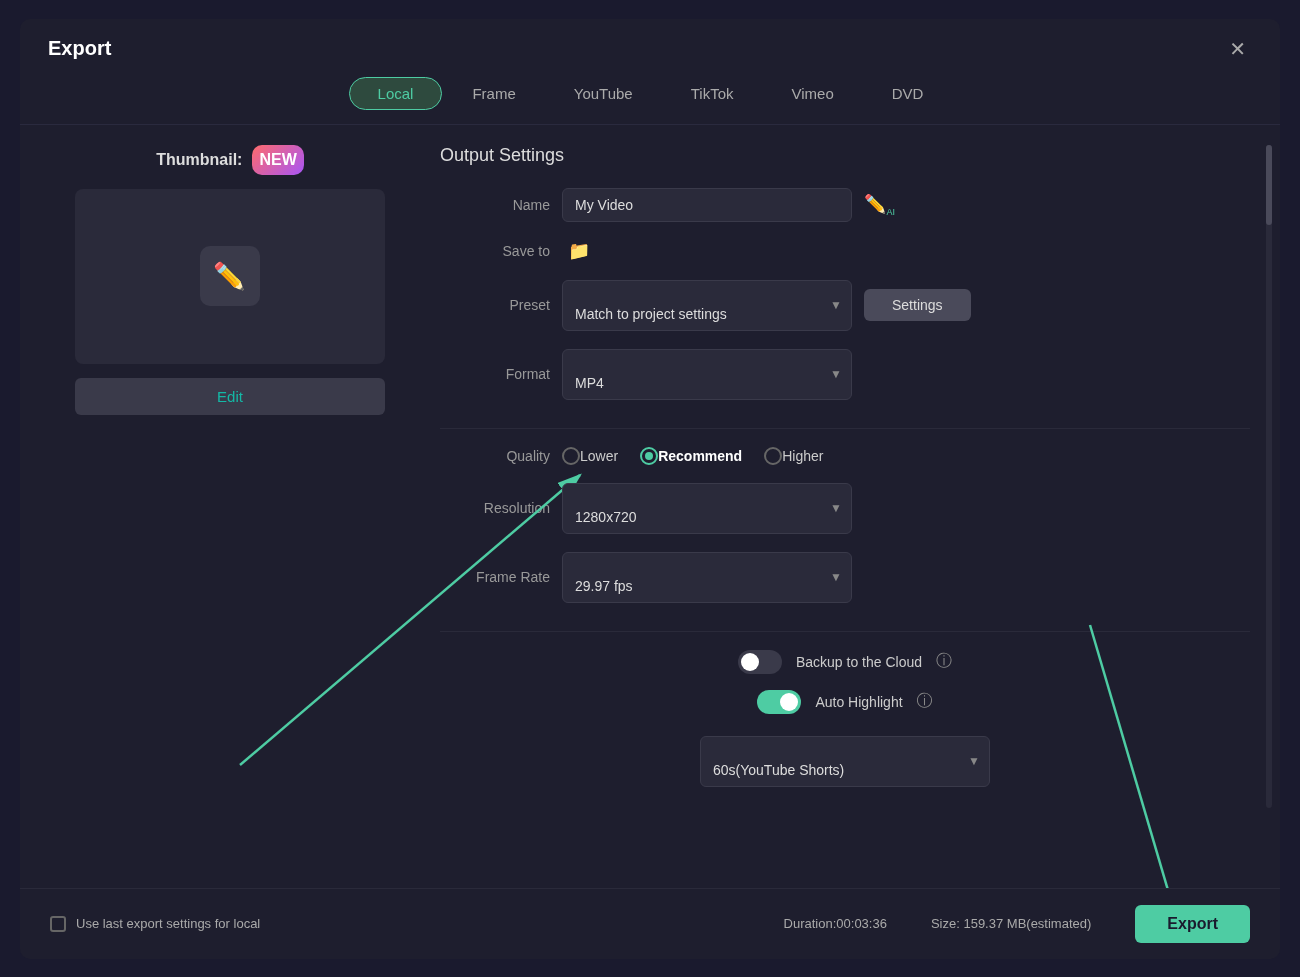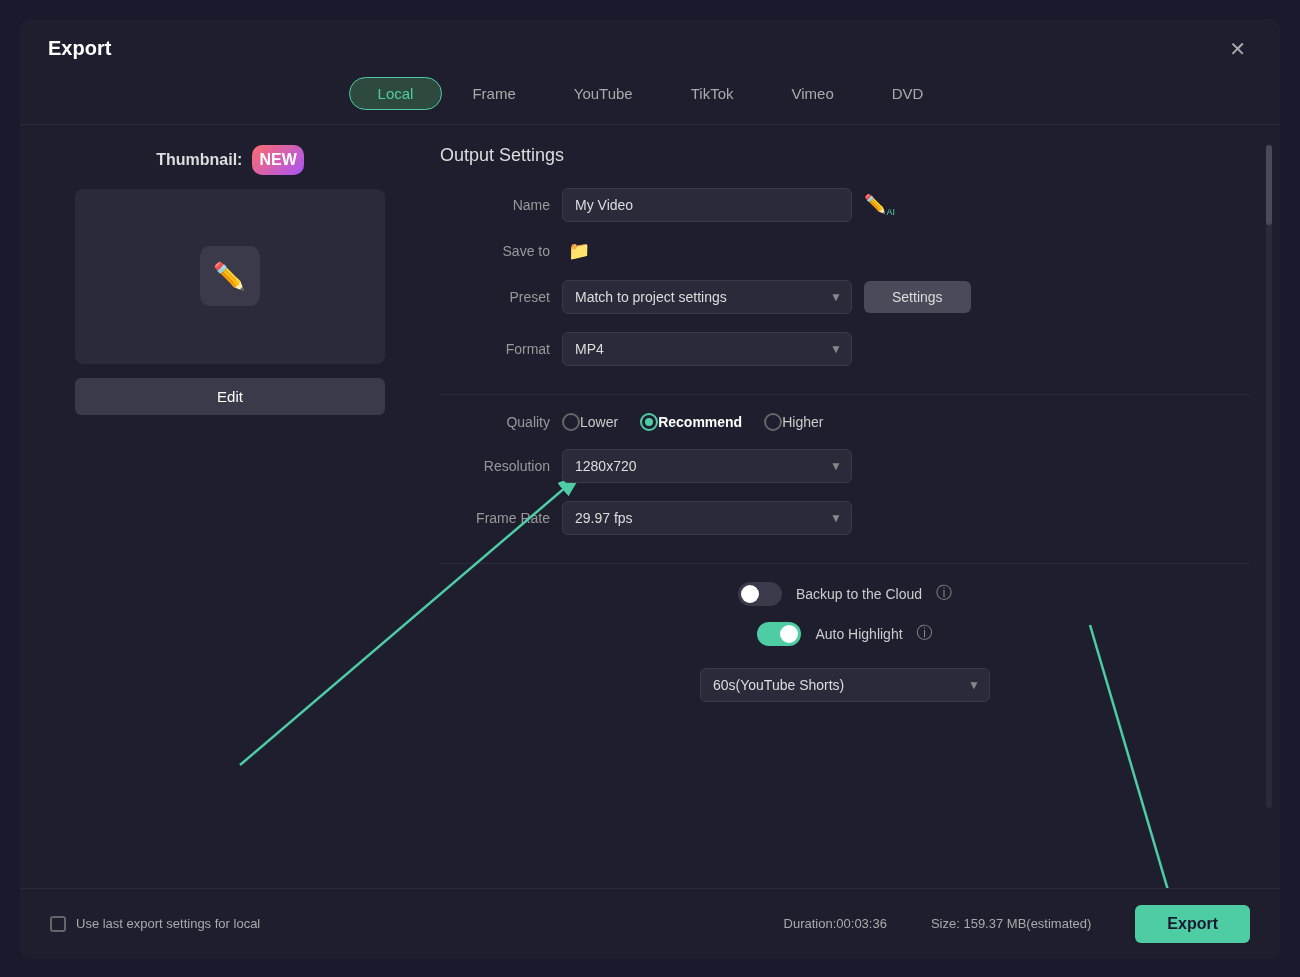--- a/index.html
+++ b/index.html
@@ -115,21 +115,21 @@
       justify-content: center;
       font-size: 26px;
       color: #8888aa;
     }
     .edit-btn {
       width: 310px;
       padding: 10px 0;
       background: #3a3a4a;
       border: none;
       border-radius: 6px;
-      color: #ffffff;
+      color: #14b8a6;
       font-size: 15px;
       cursor: pointer;
     }
 
     .right-panel {
       flex: 1;
       display: flex;
       flex-direction: column;
     }
     .output-title {
@@ -177,21 +177,21 @@
     .select-wrapper {
       flex: 1;
       max-width: 290px;
       position: relative;
     }
     .field-select {
       width: 100%;
       background: #2a2a3a;
       border: 1px solid #3a3a4a;
       border-radius: 6px;
-      padding: 8px 30px 8px 12px;
+      padding: 25px 30px 8px 12px;
       color: #ddd;
       font-size: 14px;
       appearance: none;
       cursor: pointer;
     }
     .select-arrow {
       position: absolute;
       right: 10px;
       top: 50%;
       transform: translateY(-50%);

